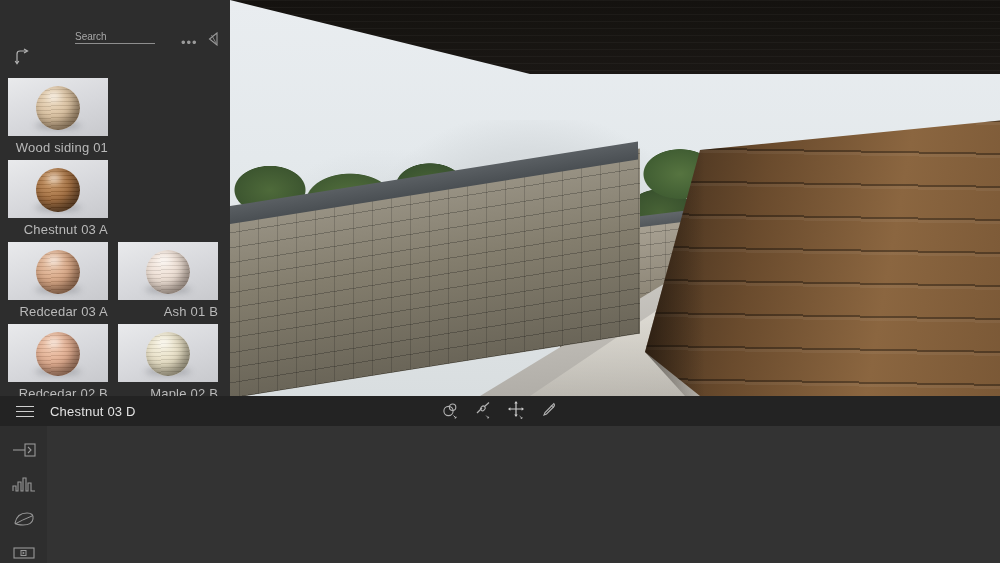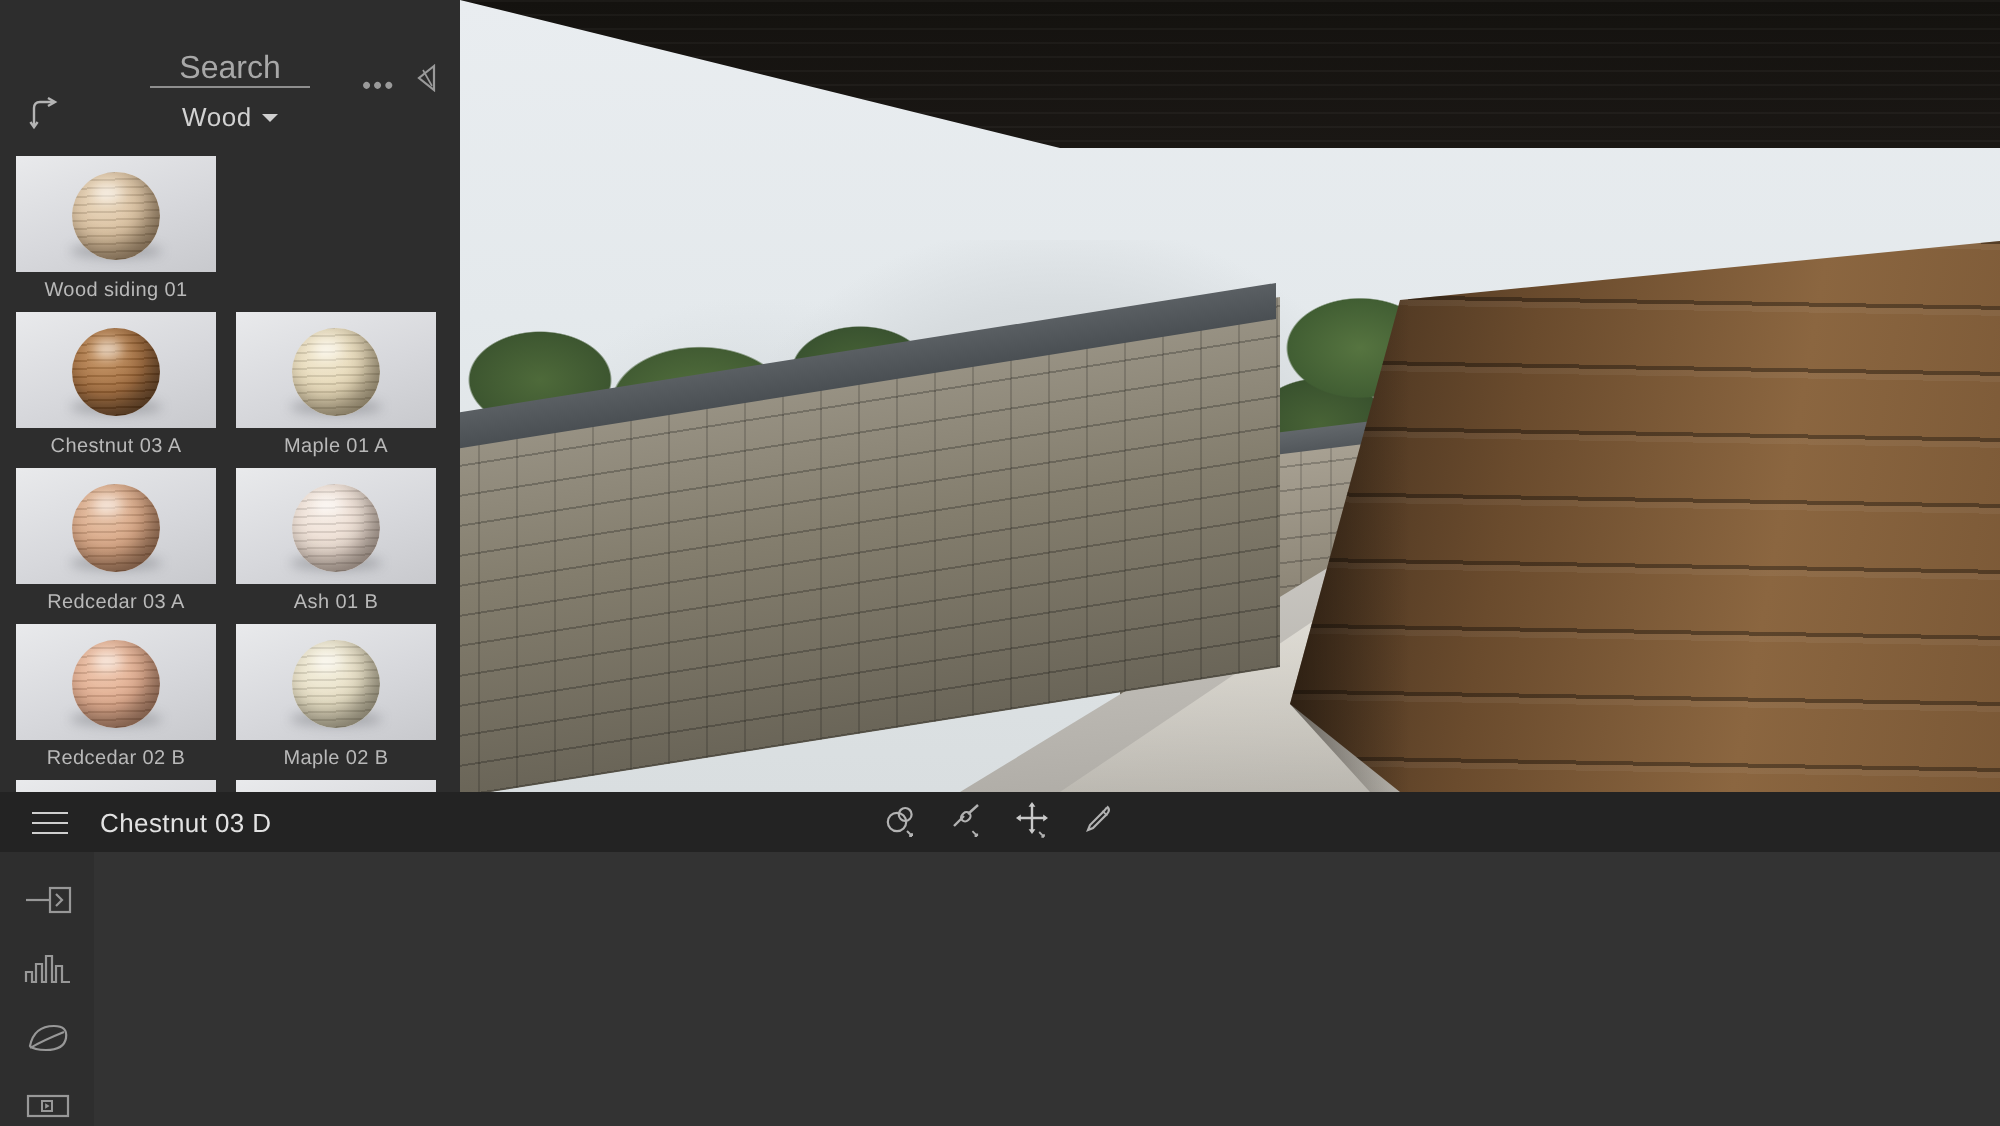--- a/index.html
+++ b/index.html
@@ -15,21 +15,21 @@
   #library {
     position: absolute; left: 0; top: 0; width: 230px; height: 396px;
     background: #2d2d2d; overflow: hidden;
   }
   #lib-top { position: relative; height: 78px; }
   .search-wrap {
     position: absolute; left: 75px; top: 26px; width: 80px; text-align: center;
   }
   .search-input {
     width: 80px; background: transparent; border: none; outline: none;
-    color: #b6b6b6; font-size: 16px; text-align: center;
+    color: #b6b6b6; font-size: 10px; 
     font-family: "Liberation Sans", sans-serif; padding: 0 0 3px 0;
   }
   .search-input::placeholder { color: #a8a8a8; }
   .search-rule {
     position: absolute; left: 75px; top: 43px; width: 80px; height: 1px;
     background: #8e8e8e;
   }
   .dots-btn {
     position: absolute; left: 181px; top: 36px; color: #9a9a9a;
     font-size: 13px; letter-spacing: 1px; line-height: 1; cursor: pointer;
@@ -64,21 +64,21 @@
     content: ""; position: absolute; left: 26%; top: 14%;
     width: 30%; height: 20%; border-radius: 50%;
     background: rgba(255,255,255,.55); filter: blur(3px);
   }
   .shadow {
     position: absolute; left: 50%; bottom: 7px; transform: translateX(-50%);
     width: 46px; height: 7px; border-radius: 50%;
     background: rgba(90,92,98,.38); filter: blur(3px);
   }
   .cell-label {
-    text-align: center; color: #b9b9b9; font-size: 10px;
+    text-align: right; color: #b9b9b9; font-size: 13px;
     padding: 4px 0 5px 0; letter-spacing: .2px; white-space: nowrap; overflow: hidden;
   }
 
   
   #viewport { position: absolute; left: 230px; top: 0; width: 770px; height: 396px; overflow: hidden; }
   .sky {
     position: absolute; inset: 0;
     background: linear-gradient(180deg,#e9edf0 0%,#e4e9ec 40%,#dfe4e6 70%,#d9dee0 100%);
   }
   .mountain {
@@ -216,49 +216,39 @@
 
       <div class="dots-btn">•••</div>
 
       <div class="collapse-btn">
         <svg viewBox="0 0 14 14" width="14" height="14">
           <path d="M10 1 L2.5 7 L10 13 Z" fill="none" stroke="#9a9a9a" stroke-width="1.1"></path>
           <line x1="4.5" y1="3" x2="9" y2="11" stroke="#9a9a9a" stroke-width=".8"></line>
         </svg>
       </div>
 
-      <div class="cat-wrap">
-        <span class="cat-label">Wood</span><span class="cat-caret"></span>
-      </div>
     </div>
 
     <div id="grid">
         <div class="grid-row">
           <div class="cell">
             <div class="thumb">
               <div class="shadow"></div>
               <div class="sphere" style="background: repeating-linear-gradient(178deg, rgba(0, 0, 0, 0.1) 0px, rgba(0, 0, 0, 0.1) 1px, rgba(255, 255, 255, 0.08) 1px, rgba(255, 255, 255, 0.08) 4px), radial-gradient(circle at 36% 28%, rgb(234, 215, 188) 0%, rgb(215, 188, 153) 48%, rgb(169, 134, 92) 100%); box-shadow: rgba(0, 0, 0, 0.38) -5px -6px 11px inset;"></div>
             </div>
             <div class="cell-label">Wood siding 01</div>
           </div>
         </div>
         <div class="grid-row">
           <div class="cell">
             <div class="thumb">
               <div class="shadow"></div>
               <div class="sphere" style="background: repeating-linear-gradient(178deg, rgba(0, 0, 0, 0.1) 0px, rgba(0, 0, 0, 0.1) 1px, rgba(255, 255, 255, 0.08) 1px, rgba(255, 255, 255, 0.08) 4px), radial-gradient(circle at 36% 28%, rgb(199, 148, 97) 0%, rgb(156, 101, 53) 48%, rgb(93, 58, 28) 100%); box-shadow: rgba(0, 0, 0, 0.38) -5px -6px 11px inset;"></div>
             </div>
             <div class="cell-label">Chestnut 03 A</div>
-          </div>
-          <div class="cell">
-            <div class="thumb">
-              <div class="shadow"></div>
-              <div class="sphere" style="background: repeating-linear-gradient(178deg, rgba(0, 0, 0, 0.1) 0px, rgba(0, 0, 0, 0.1) 1px, rgba(255, 255, 255, 0.08) 1px, rgba(255, 255, 255, 0.08) 4px), radial-gradient(circle at 36% 28%, rgb(243, 234, 209) 0%, rgb(228, 213, 178) 48%, rgb(189, 169, 127) 100%); box-shadow: rgba(0, 0, 0, 0.38) -5px -6px 11px inset;"></div>
-            </div>
-            <div class="cell-label">Maple 01 A</div>
           </div>
         </div>
         <div class="grid-row">
           <div class="cell">
             <div class="thumb">
               <div class="shadow"></div>
               <div class="sphere" style="background: repeating-linear-gradient(178deg, rgba(0, 0, 0, 0.1) 0px, rgba(0, 0, 0, 0.1) 1px, rgba(255, 255, 255, 0.08) 1px, rgba(255, 255, 255, 0.08) 4px), radial-gradient(circle at 36% 28%, rgb(232, 195, 167) 0%, rgb(213, 160, 124) 48%, rgb(169, 113, 76) 100%); box-shadow: rgba(0, 0, 0, 0.38) -5px -6px 11px inset;"></div>
             </div>
             <div class="cell-label">Redcedar 03 A</div>
           </div>

